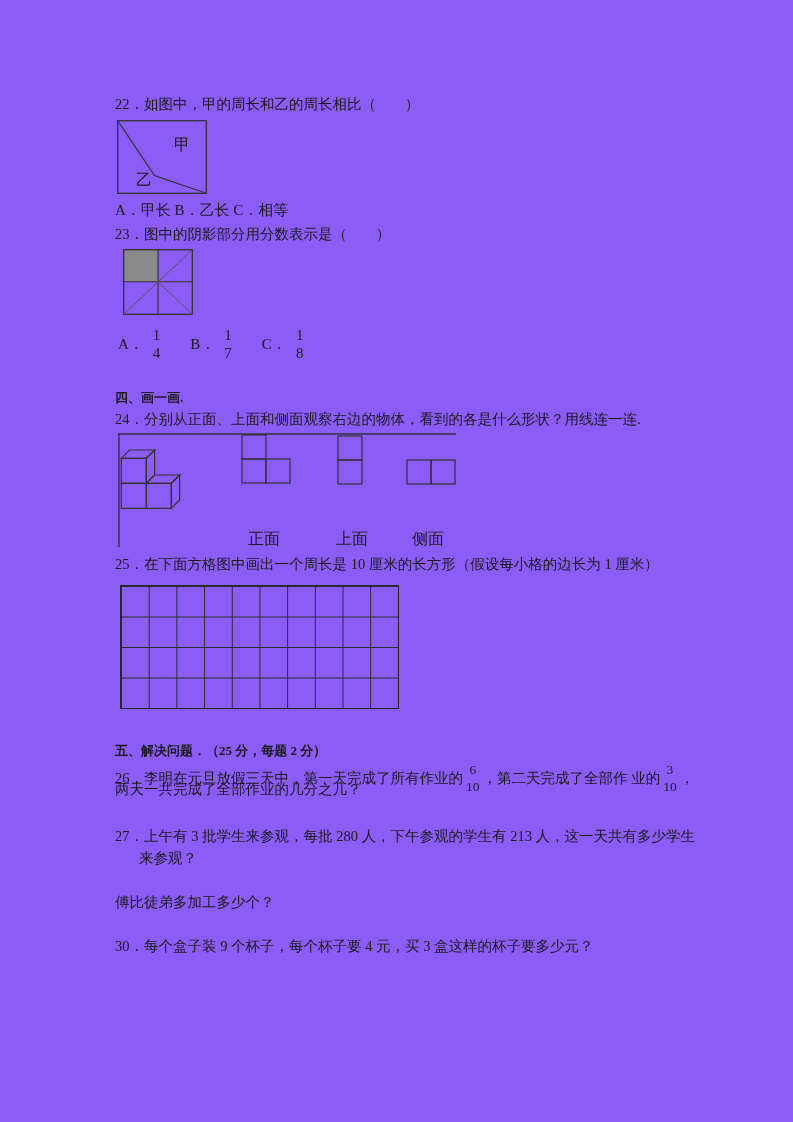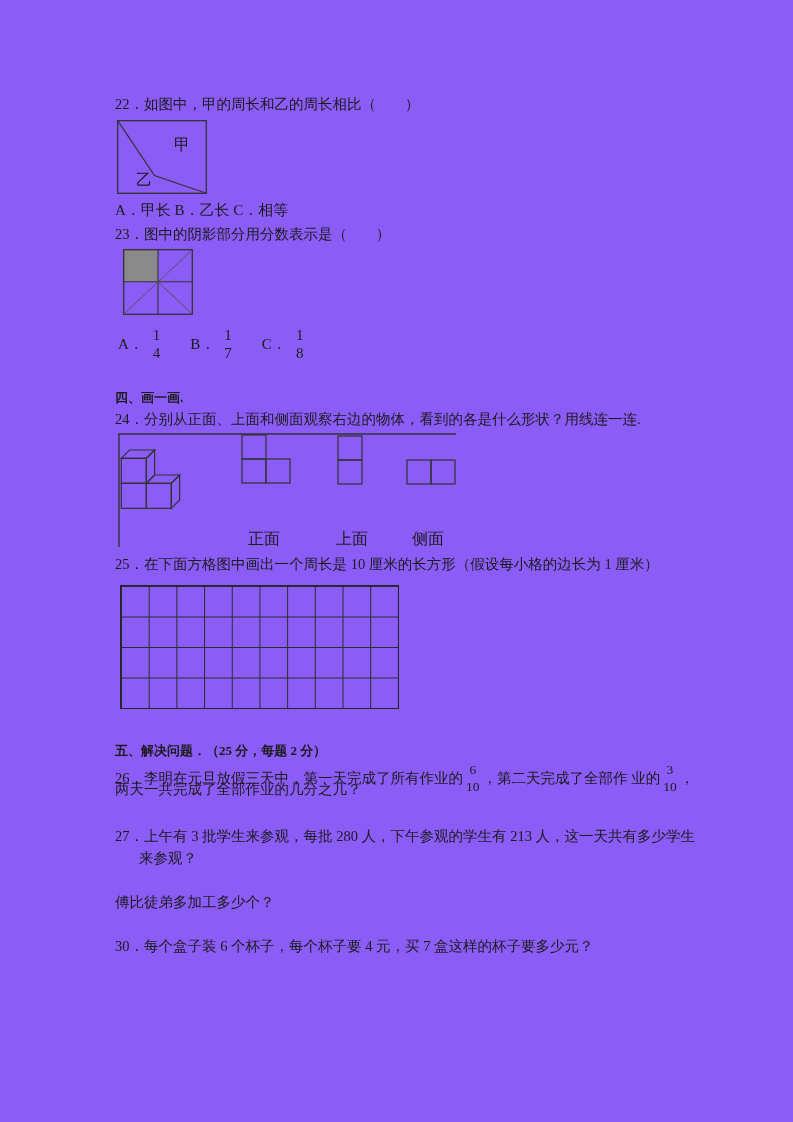--- a/index.html
+++ b/index.html
@@ -143,15 +143,15 @@
     <span>，</span>
   </div>
   <div class="line" style="left:115px;top:779px;">两天一共完成了全部作业的几分之几？</div>
 
   <div class="line" style="left:115px;top:826px;">27．上午有 3 批学生来参观，每批 280 人，下午参观的学生有 213 人，这一天共有多少学生</div>
   <div class="line" style="left:108px;top:848px;margin-left:31px;">来参观？</div>
 
   <div class="line" style="left:115px;top:892px;">傅比徒弟多加工多少个？</div>
 
 
-  <div class="line" style="left:115px;top:936px;">30．每个盒子装 6 个杯子，每个杯子要 4 元，买 7 盒这样的杯子要多少元？</div>
+  <div class="line" style="left:115px;top:936px;">30．每个盒子装 9 个杯子，每个杯子要 4 元，买 3 盒这样的杯子要多少元？</div>
 
 </div>
 
 </body></html>

